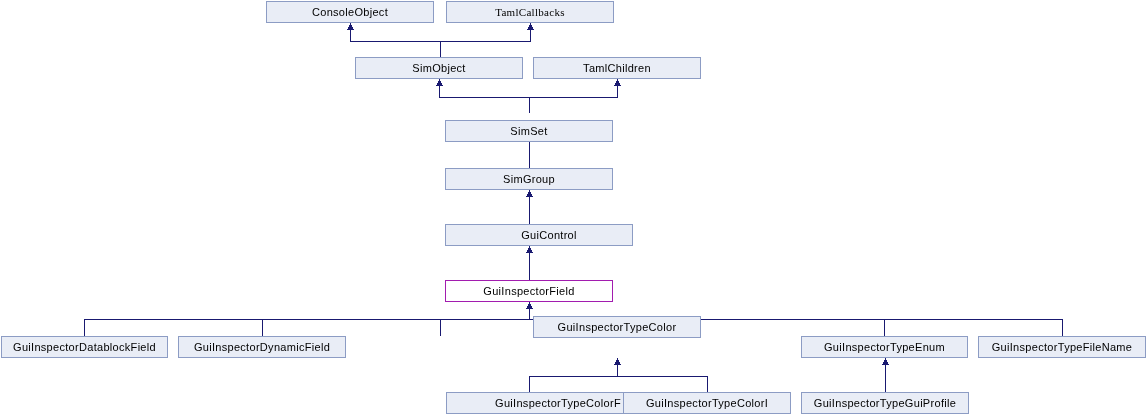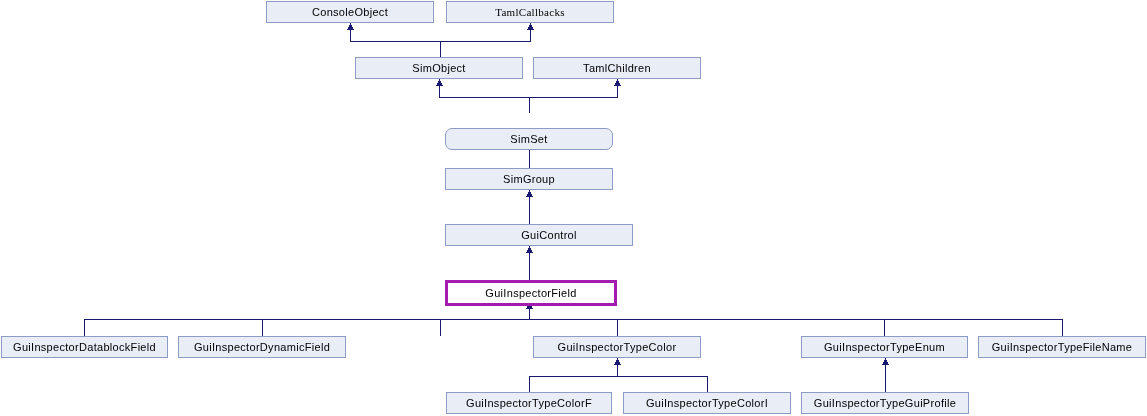--- a/index.html
+++ b/index.html
@@ -31,21 +31,21 @@
     align-items: center;
     justify-content: center;
     font-size: 11px;
     letter-spacing: 0.3px;
     color: #000000;
     white-space: nowrap;
     cursor: pointer;
   }
   .node.focus {
     background: #ffffff;
-    border: 3px solid #a21caf;
+    border: 1px solid #a21caf;
     cursor: default;
   }
   .edge {
     stroke: #191970;
     stroke-width: 1;
     fill: none;
   }
   .arrowhead {
     fill: #191970;
     stroke: none;
@@ -100,29 +100,29 @@
       <polygon class="arrowhead" points="885.5,358 882,364.5 889,364.5"></polygon>
     </g>
   </svg>
 
   <div class="node" style="left:266px; top:1px;   width:166px;">ConsoleObject</div>
   <div class="node" style="left:446px; top:1px;   width:166px;font-family:Liberation Serif, serif;">TamlCallbacks</div>
 
   <div class="node" style="left:355px; top:57px;  width:166px;">SimObject</div>
   <div class="node" style="left:533px; top:57px;  width:166px;">TamlChildren</div>
 
-  <div class="node" style="left:445px; top:128px; width:166px;border-radius:7px;">SimSet</div>
+  <div class="node" style="left:445px; top:120px; width:166px;">SimSet</div>
   <div class="node" style="left:445px; top:168px; width:166px;">SimGroup</div>
   <div class="node" style="left:445px; top:224px; width:166px;padding-left:20px;">GuiControl</div>
 
   <div class="node focus" style="left:445px; top:280px; width:166px;">GuiInspectorField</div>
 
   <div class="node" style="left:1px;   top:336px; width:165px;">GuiInspectorDatablockField</div>
   <div class="node" style="left:178px; top:336px; width:166px;">GuiInspectorDynamicField</div>
-  <div class="node" style="left:533px; top:336px; width:166px;text-align:right;">GuiInspectorTypeColor</div>
+  <div class="node" style="left:533px; top:316px; width:166px;text-align:right;">GuiInspectorTypeColor</div>
   <div class="node" style="left:801px; top:336px; width:165px;">GuiInspectorTypeEnum</div>
   <div class="node" style="left:978px; top:336px; width:166px;">GuiInspectorTypeFileName</div>
 
-  <div class="node" style="left:446px; top:392px; width:164px;">GuiInspectorTypeColorF</div>
+  <div class="node" style="left:446px; top:392px; width:164px;padding-left:29px;">GuiInspectorTypeColorF</div>
   <div class="node" style="left:623px; top:392px; width:166px;">GuiInspectorTypeColorI</div>
   <div class="node" style="left:801px; top:392px; width:166px;">GuiInspectorTypeGuiProfile</div>
 
 </div>
 
 </body></html>

